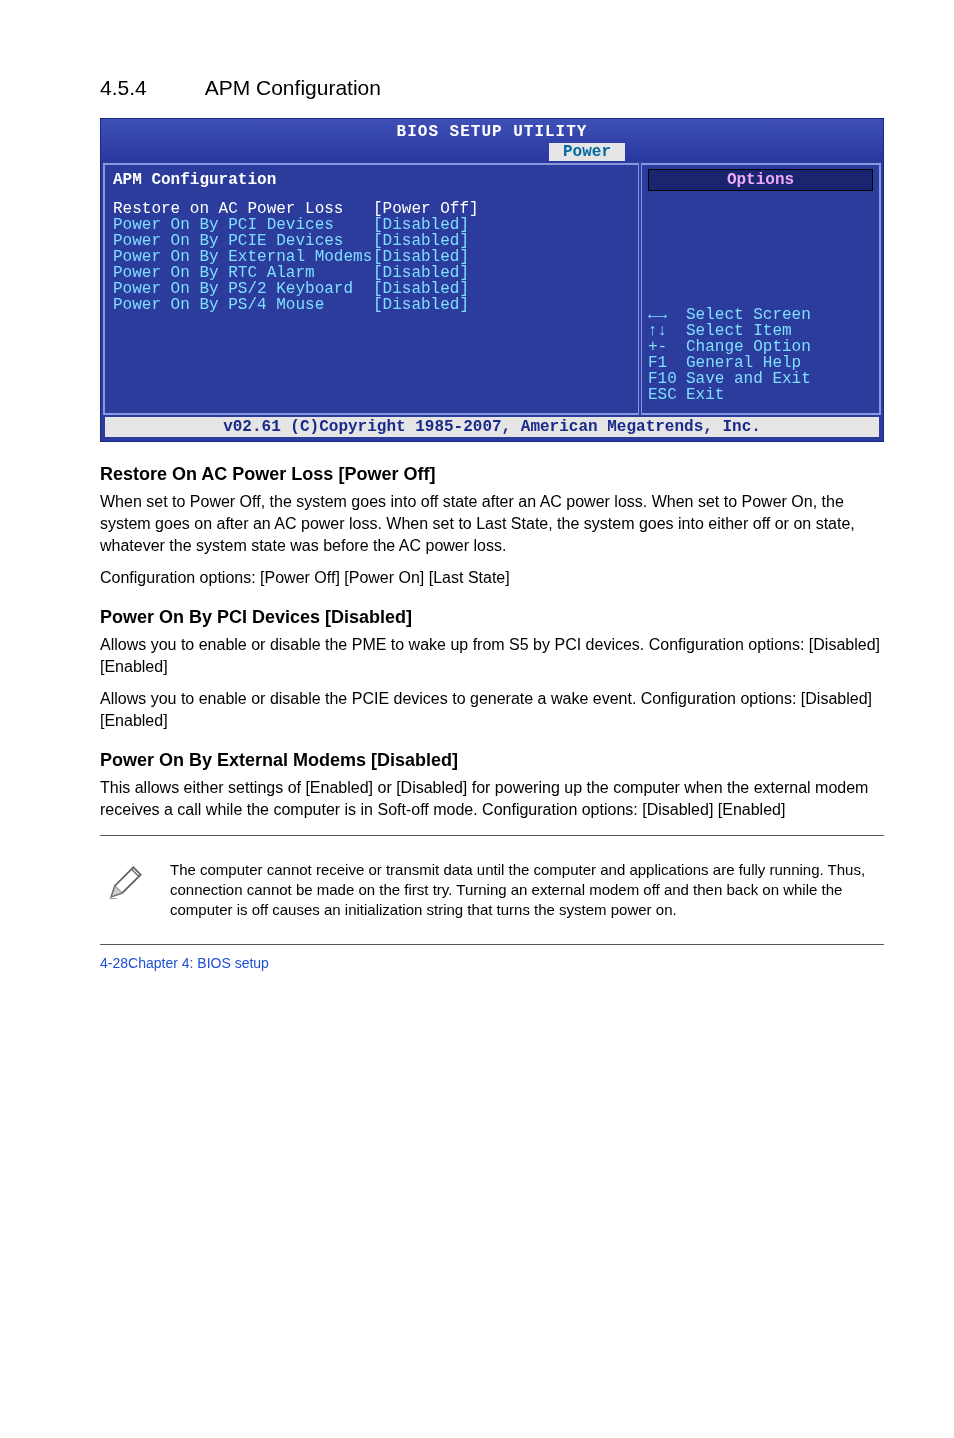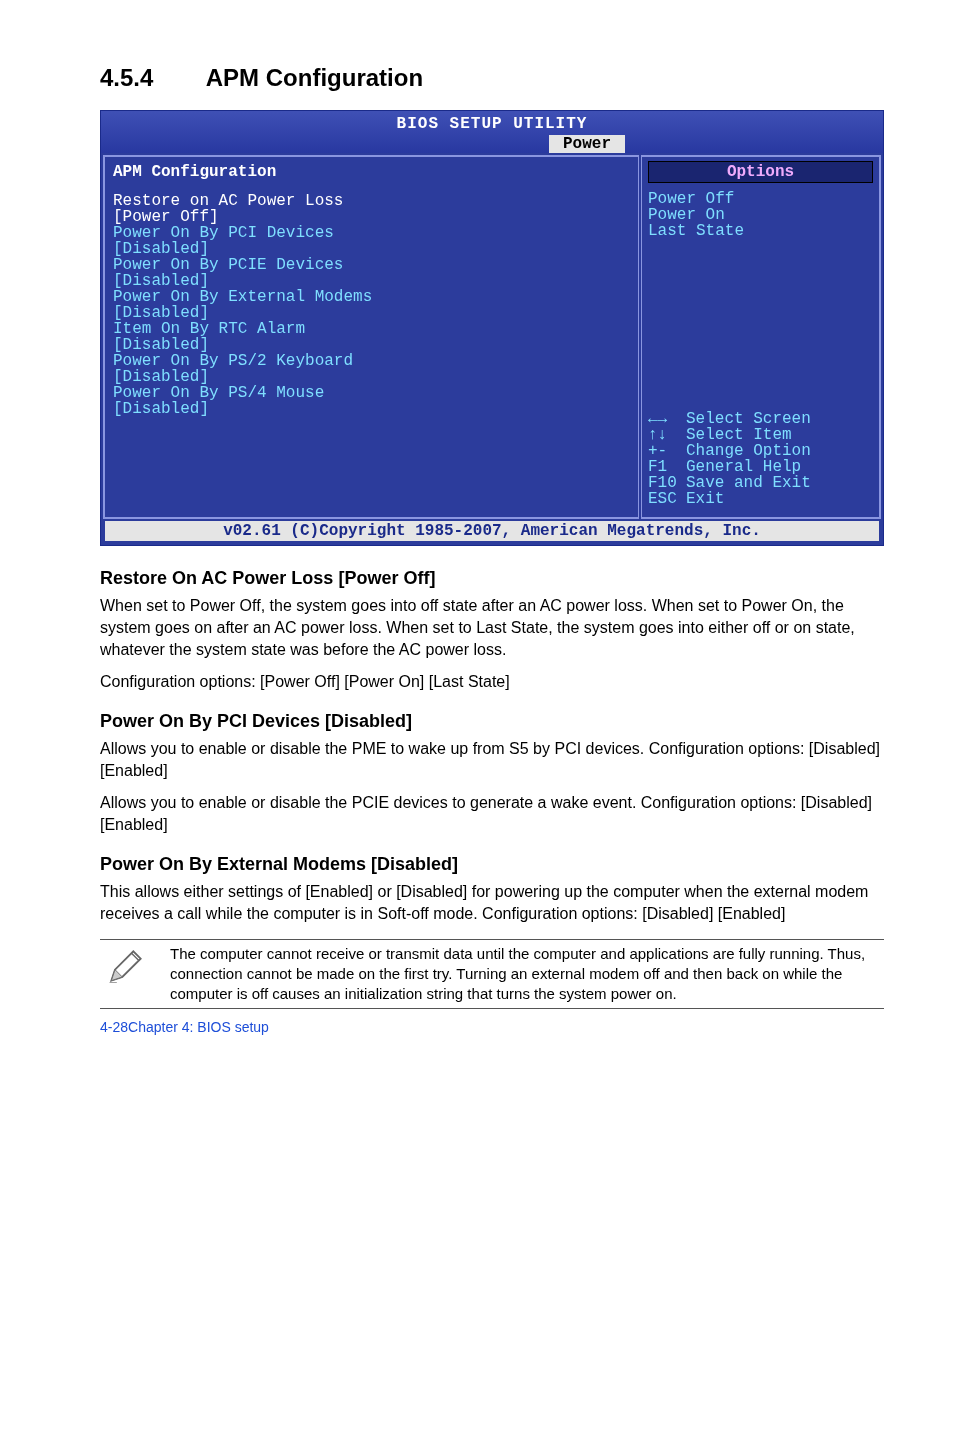--- a/index.html
+++ b/index.html
@@ -7,23 +7,23 @@
     padding: 0;
     font-family: Arial, Helvetica, sans-serif;
     background: #fff;
     color: #000;
     width: 954px;
   }
   .page {
     padding: 60px 70px 40px 100px;
   }
   h2.section-num {
-    font-size: 24px;
-    font-weight: bold;
-    margin: 4px 0 18px 0;
+    font-size: 21px;
+    font-weight: normal;
+    margin: 16px 0 18px 0;
   }
   h2.section-num .num {
     display: inline-block;
     width: 100px;
   }
   .bios-box {
     border: 1px solid #1a2a8a;
     background: #2a3a9a;
     background: linear-gradient(#2c3c9c, #2c3c9c);
     background-color: #2838a0;
@@ -45,21 +45,21 @@
     padding: 2px 0;
   }
   .bios-tabs {
     padding-left: 190px;
     padding-top: 0;
     padding-bottom: 0;
   }
   .bios-tab {
     display: inline-block;
     background: #e5e5e5;
-    color: #000000;
+    color: #0369a1;
     padding: 0px 14px;
     font-weight: bold;
   }
   .bios-body {
     display: flex;
     position: relative;
   }
   .bios-left {
     flex: 1;
     border: 2px solid #8a96e0;
@@ -69,21 +69,20 @@
     color: #7fdfff;
   }
   .bios-left-title {
     color: #fff;
     font-weight: bold;
     margin-bottom: 12px;
   }
   .bios-setting {
     display: flex;
     line-height: 16px;
-    flex-direction: column;
   }
   .bios-setting .label {
     width: 260px;
     color: #7fdfff;
   }
   .bios-setting .value {
     color: #7fdfff;
   }
   .bios-setting.selected .label {
     color: #fff;
@@ -141,21 +140,21 @@
   }
   p.body {
     font-size: 16px;
     line-height: 22px;
     margin: 4px 0 10px 0;
   }
   .note-block {
     display: flex;
     border-top: 1px solid #555;
     border-bottom: 1px solid #555;
-    padding: 4px 4px;
+    padding: 24px 4px;
     margin: 14px 0 10px 0;
     align-items: flex-start;
     gap: 22px;
   }
   .note-icon svg {
     width: 44px;
     height: 44px;
   }
   .note-text {
     font-size: 15px;
@@ -199,40 +198,35 @@
         </div>
         <div class="bios-setting">
           <span class="label">Power On By PCIE Devices</span>
           <span class="value">[Disabled]</span>
         </div>
         <div class="bios-setting">
           <span class="label">Power On By External Modems</span>
           <span class="value">[Disabled]</span>
         </div>
         <div class="bios-setting">
-          <span class="label">Item On By RTC Alarm</span>
+          <span class="label">Power On By RTC Alarm</span>
           <span class="value">[Disabled]</span>
         </div>
         <div class="bios-setting">
           <span class="label">Power On By PS/2 Keyboard</span>
           <span class="value">[Disabled]</span>
         </div>
         <div class="bios-setting">
           <span class="label">Power On By PS/4 Mouse</span>
           <span class="value">[Disabled]</span>
         </div>
       </div>
       <div class="bios-right">
         <div>
           <div class="options-header">Options</div>
-          <div class="options-list">
-            <div>Power Off</div>
-            <div>Power On</div>
-            <div>Last State</div>
-          </div>
         </div>
         <div class="nav-help">
           <div><span class="nav-key">←→</span><span>Select Screen</span></div>
           <div><span class="nav-key">↑↓</span><span>Select Item</span></div>
           <div><span class="nav-key">+-</span><span>Change Option</span></div>
           <div><span class="nav-key">F1</span><span>General Help</span></div>
           <div><span class="nav-key">F10</span><span>Save and Exit</span></div>
           <div><span class="nav-key">ESC</span><span>Exit</span></div>
         </div>
       </div>

